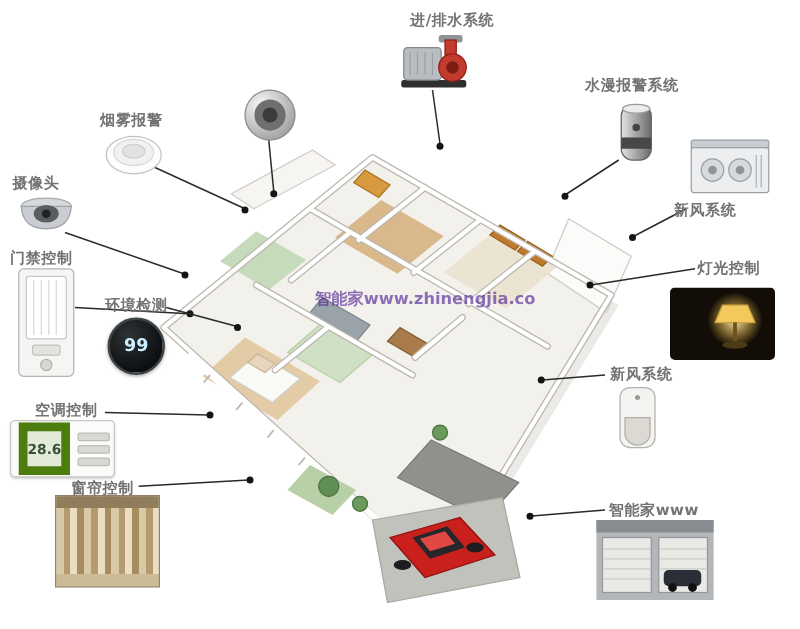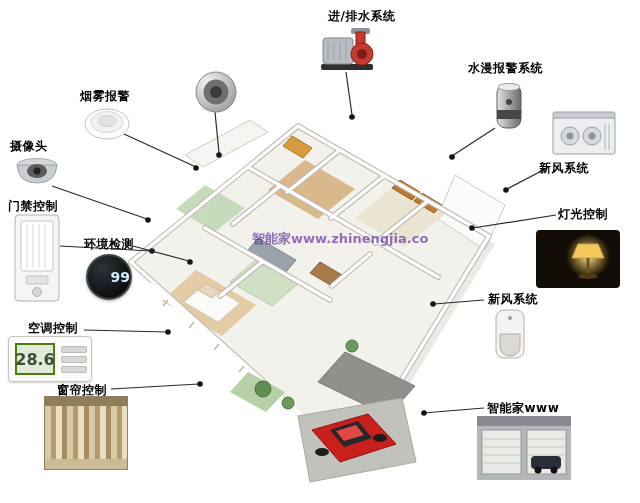--- a/index.html
+++ b/index.html
@@ -1,36 +1,36 @@
 <!DOCTYPE html>
 <html><head>
 <meta charset="utf-8">
 <style>
   html,body{margin:0;padding:0;background:#ffffff;}
   .canvas{position:relative;width:640px;height:503px;background:#ffffff;overflow:hidden;
           font-family:"DejaVu Sans","Liberation Sans",sans-serif;}
   svg{display:block;}
   .layer{position:absolute;left:0;top:0;}
-  .label{position:absolute;font-size:12px;font-weight:700;color:#000000;white-space:nowrap;letter-spacing:.5px;}
+  .label{position:absolute;font-size:12px;font-weight:700;color:#737373;white-space:nowrap;letter-spacing:.5px;}
   .icon{position:absolute;}
   
   .wallu{stroke:#bdb9b1;stroke-width:5.5;fill:none;stroke-linejoin:round;stroke-linecap:round;}
   .wallw{stroke:#ffffff;stroke-width:3.4;fill:none;stroke-linejoin:round;stroke-linecap:round;}
   .callout{stroke:#2a2a2a;stroke-width:1.2;}
   .dot{fill:#141414;}
   
   .env{width:46px;height:46px;border-radius:50%;border:2px solid #3c4347;box-sizing:border-box;
        background:radial-gradient(circle at 35% 30%, #2e3336, #0c0e10 72%);
-       display:flex;align-items:center;justify-content:flex-end;box-shadow:0 1px 3px rgba(0,0,0,.35);}
+       display:flex;align-items:center;justify-content:center;box-shadow:0 1px 3px rgba(0,0,0,.35);}
   .env span{color:#cfeeff;font-size:14px;font-weight:700;}
   
   .ac{display:flex;align-items:center;gap:6px;padding:6px;width:84px;height:46px;box-sizing:border-box;
       background:#fbfbf9;border:1px solid #c6c6c2;border-radius:4px;box-shadow:0 1px 2px rgba(0,0,0,.18);}
-  .acscreen{width:36px;height:28px;background:#e2ead8;border:2px solid #4d7c0f;color:#39503a;
-            font-size:16px;font-weight:700;display:flex;align-items:center;justify-content:center;}
+  .acscreen{width:36px;height:28px;background:#e2ead8;border:7px solid #4d7c0f;color:#39503a;
+            font-size:11px;font-weight:700;display:flex;align-items:center;justify-content:center;}
   .acbtns i{display:block;width:24px;height:5px;background:#d8d8d4;border:1px solid #bcbcb8;margin:3px 0;border-radius:2px;}
   
   .curtain{width:84px;height:74px;box-sizing:border-box;border:1px solid #8f8066;
      background:
        linear-gradient(#8f7d5c 0 9px, rgba(0,0,0,0) 9px),
        linear-gradient(rgba(0,0,0,0) 0 62px, #cbbb97 62px),
        repeating-linear-gradient(90deg,#d9c9a6 0 6px,#b49a6e 6px 11px,#e9dec2 11px 17px,#a78c60 17px 22px);}
   .watermark{position:absolute;left:252px;top:230px;color:#4c1d95;opacity:.62;font-size:13px;font-weight:700;
              pointer-events:none;white-space:nowrap;}
 </style>

